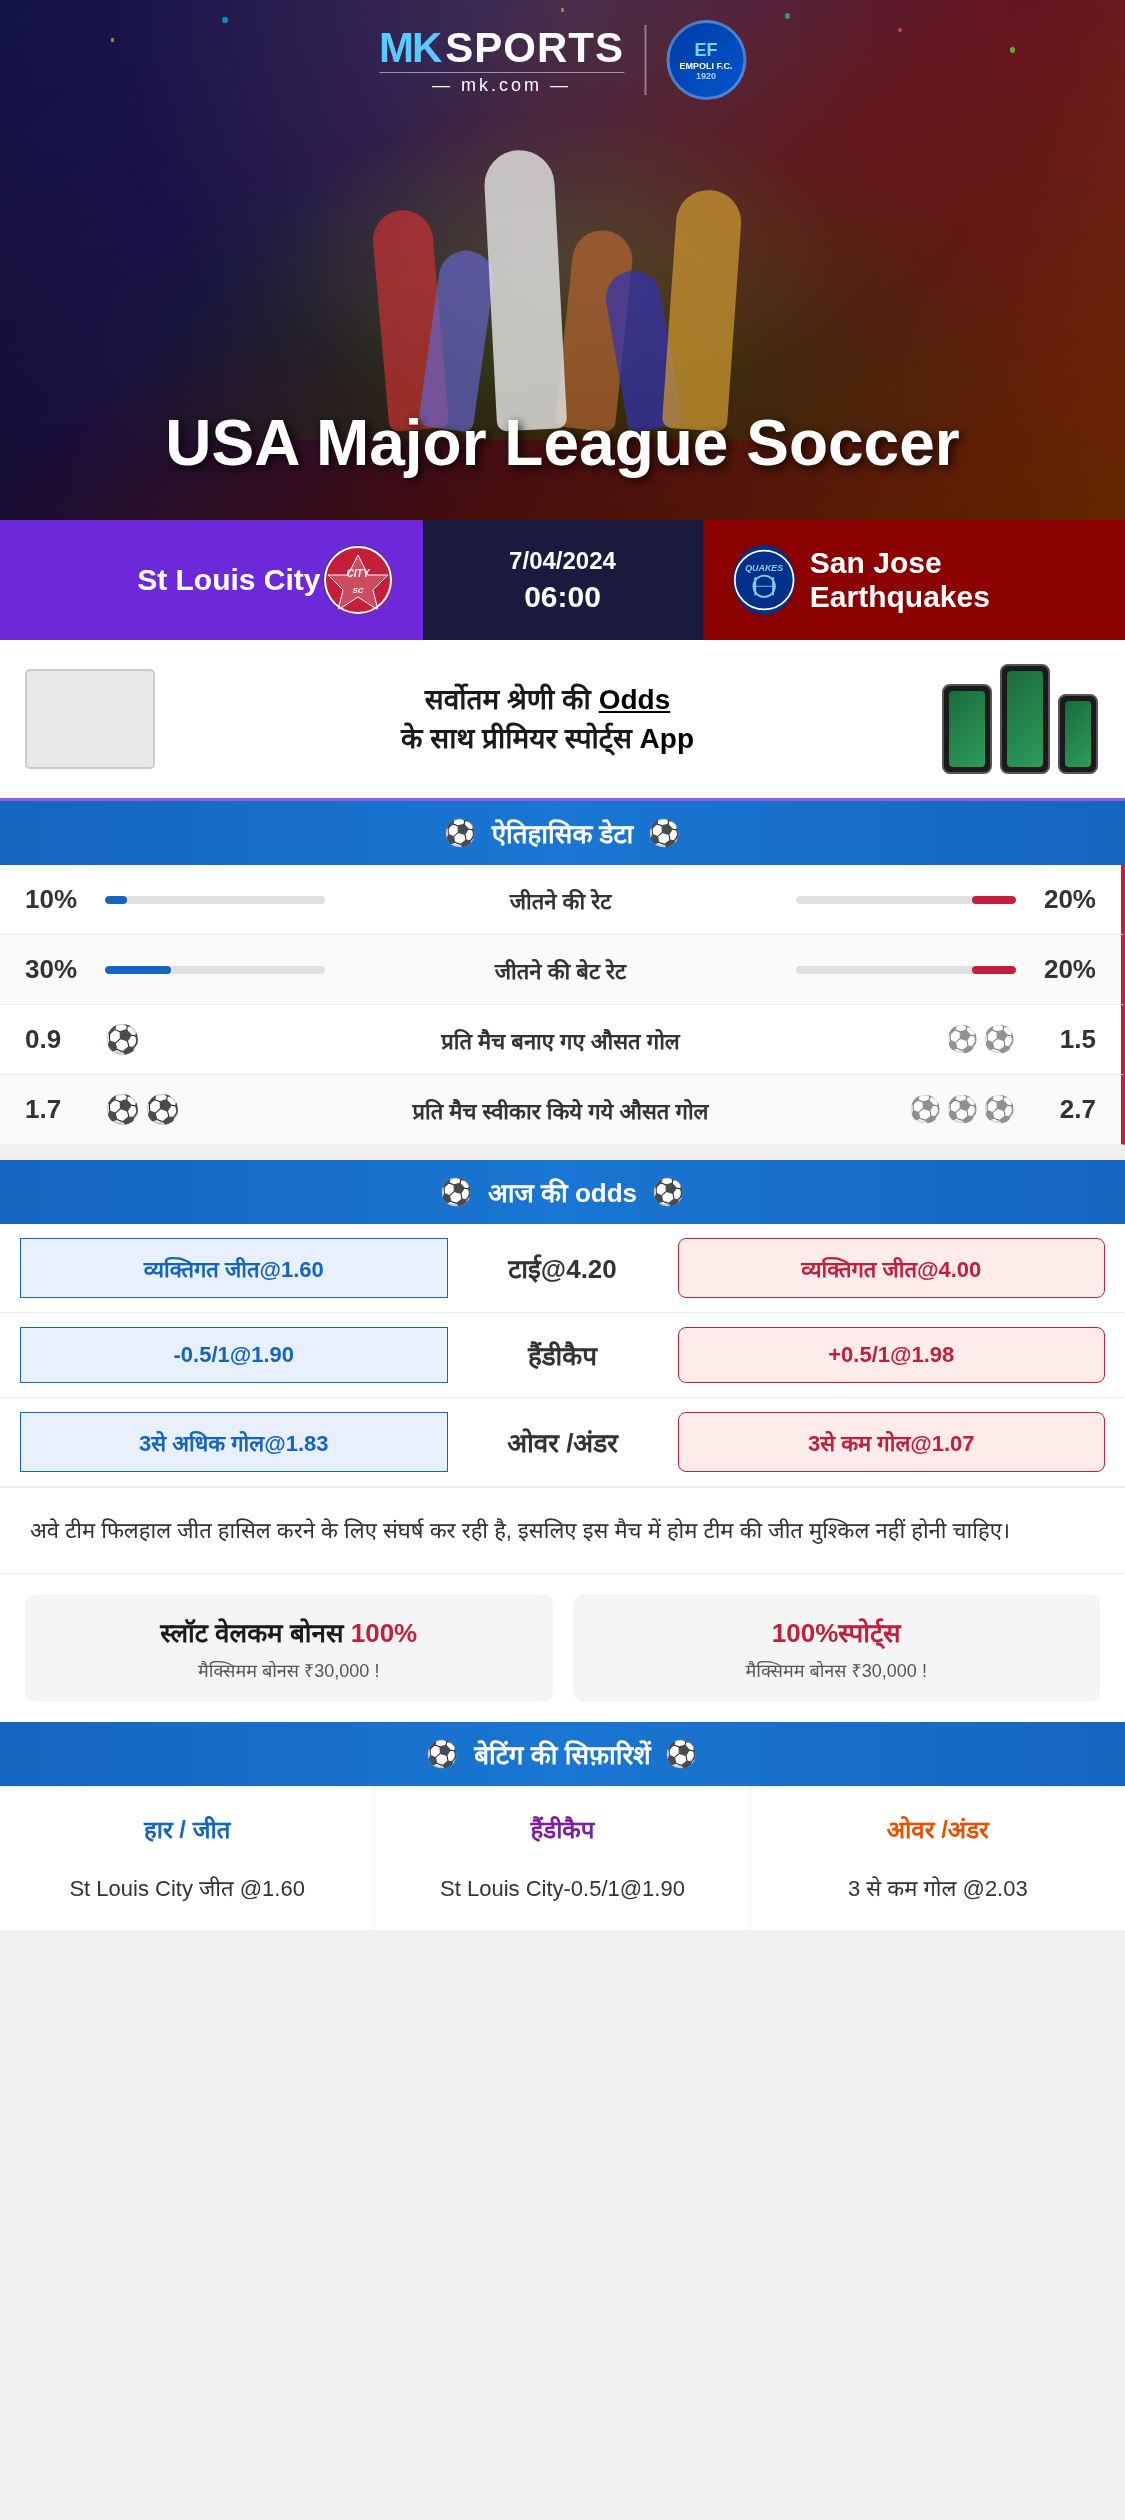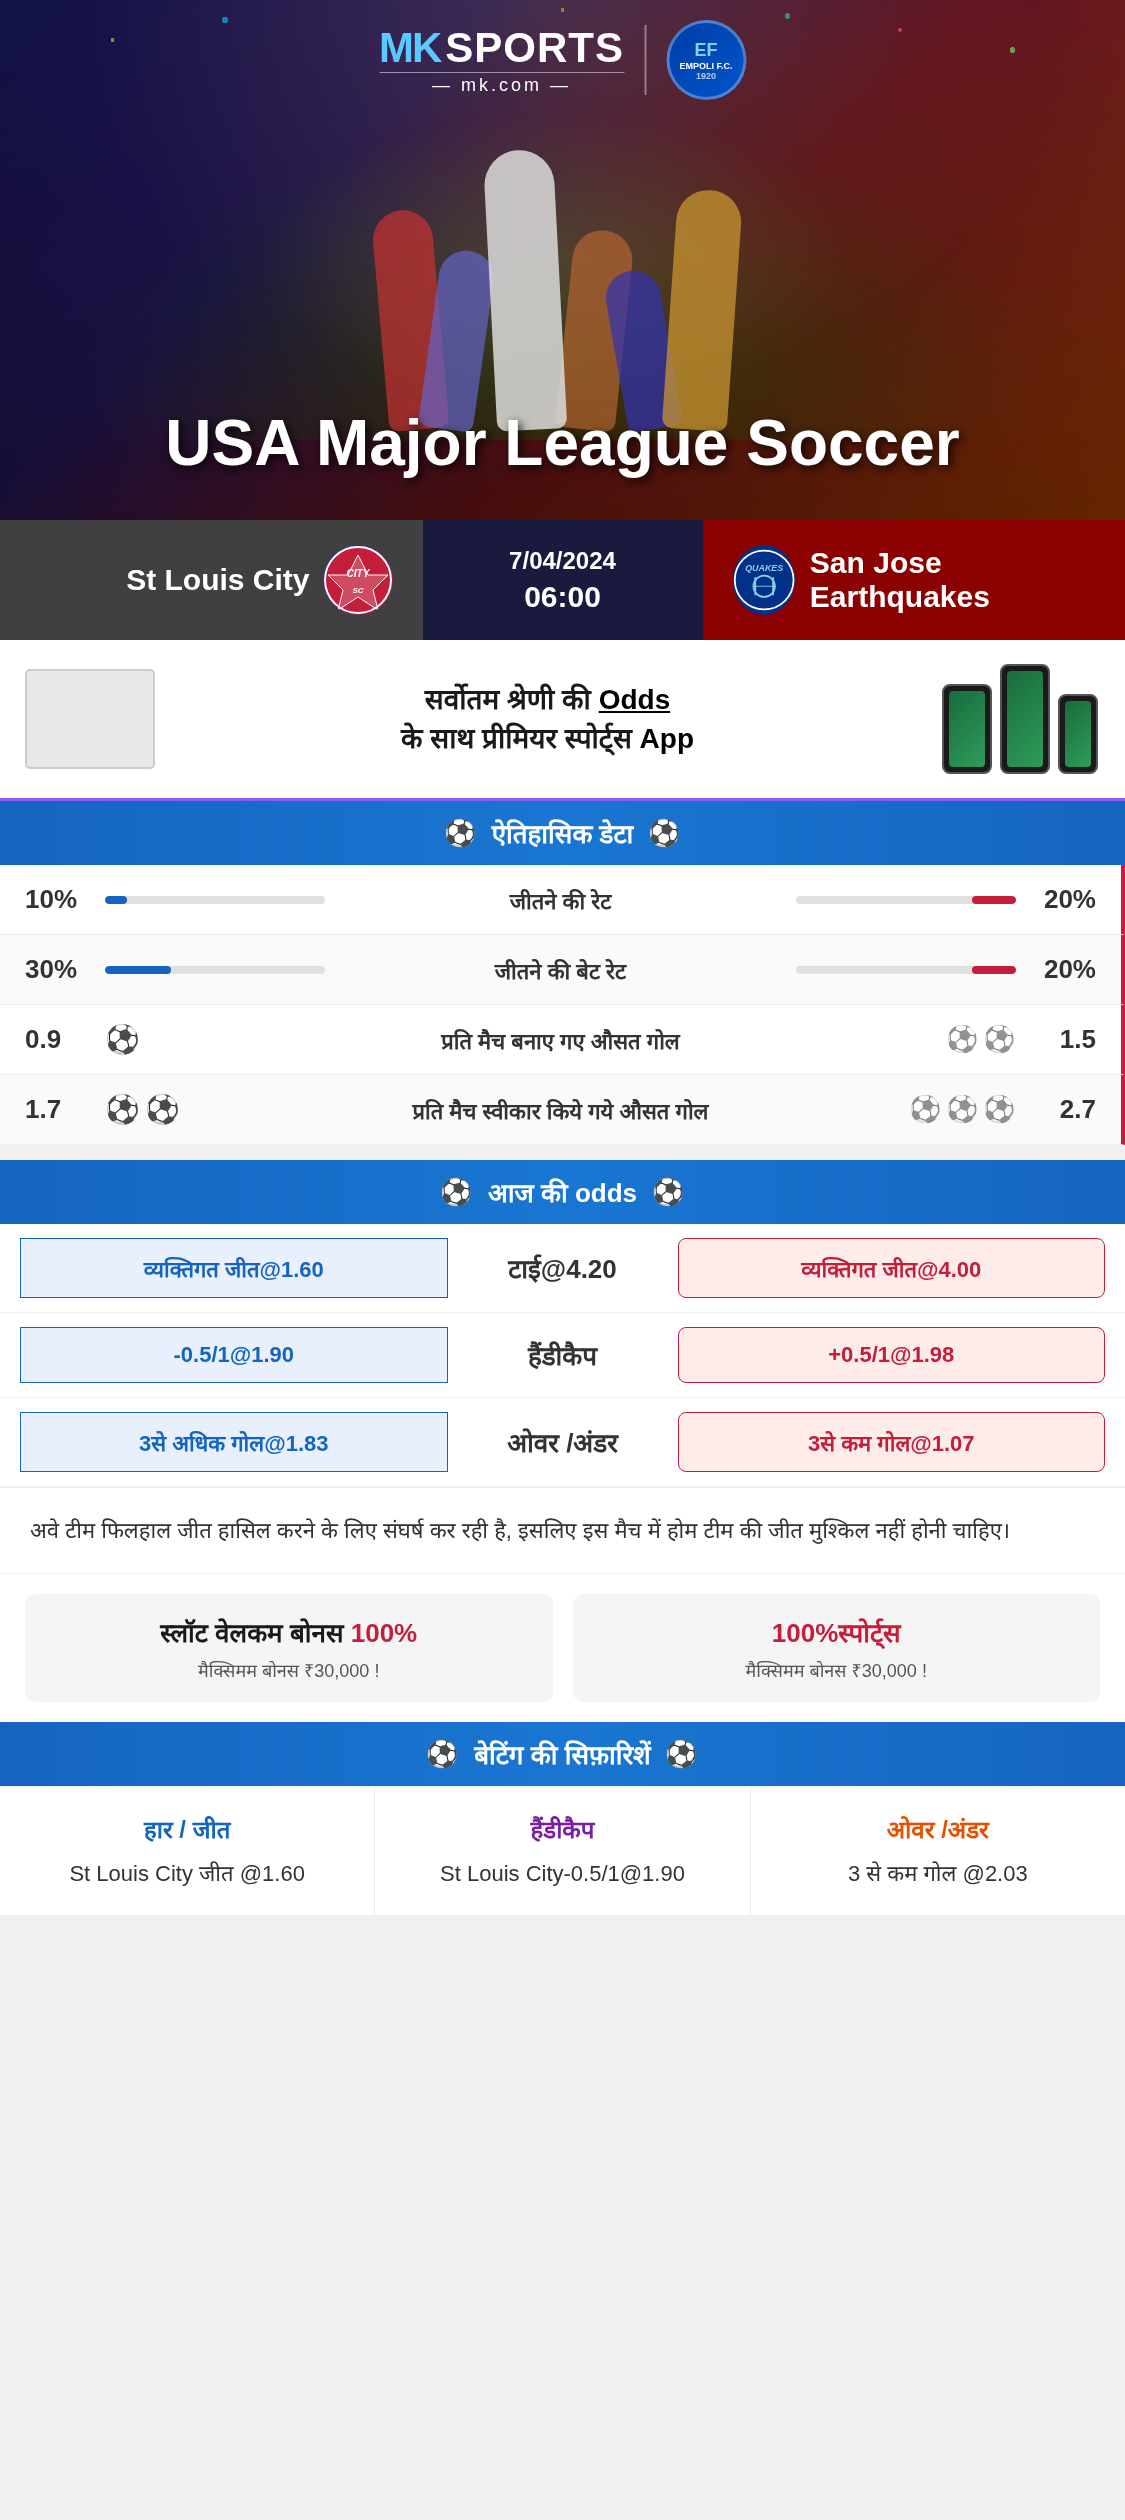--- a/index.html
+++ b/index.html
@@ -126,26 +126,26 @@
 
     
     .match-bar {
       width: 1125px;
       height: 120px;
       display: flex;
       align-items: stretch;
     }
     .team-home {
       flex: 1;
-      background: #404040;
+      background: #6d28d9;
       display: flex;
       align-items: center;
       justify-content: flex-end;
       padding: 12px 30px;
-      gap: 13px;
+      gap: 2px;
     }
     .team-away {
       flex: 1;
       background: #8b0000;
       display: flex;
       align-items: center;
       justify-content: flex-start;
       padding: 0 30px;
       gap: 15px;
     }
@@ -454,21 +454,21 @@
       padding: 25px 20px;
       text-align: center;
       border-right: 1px solid #eee;
     }
     .betting-col:last-child {
       border-right: none;
     }
     .betting-col-title {
       font-size: 24px;
       font-weight: 700;
-      margin-bottom: 12px;
+      margin-bottom: 27px;
       text-align: center;
     }
     .col-blue { color: #1565c0; }
     .col-purple { color: #7b1fa2; }
     .col-orange { color: #e65100; }
     .betting-col-val {
       font-size: 22px;
       color: #333;
       line-height: 1.5;
     }

